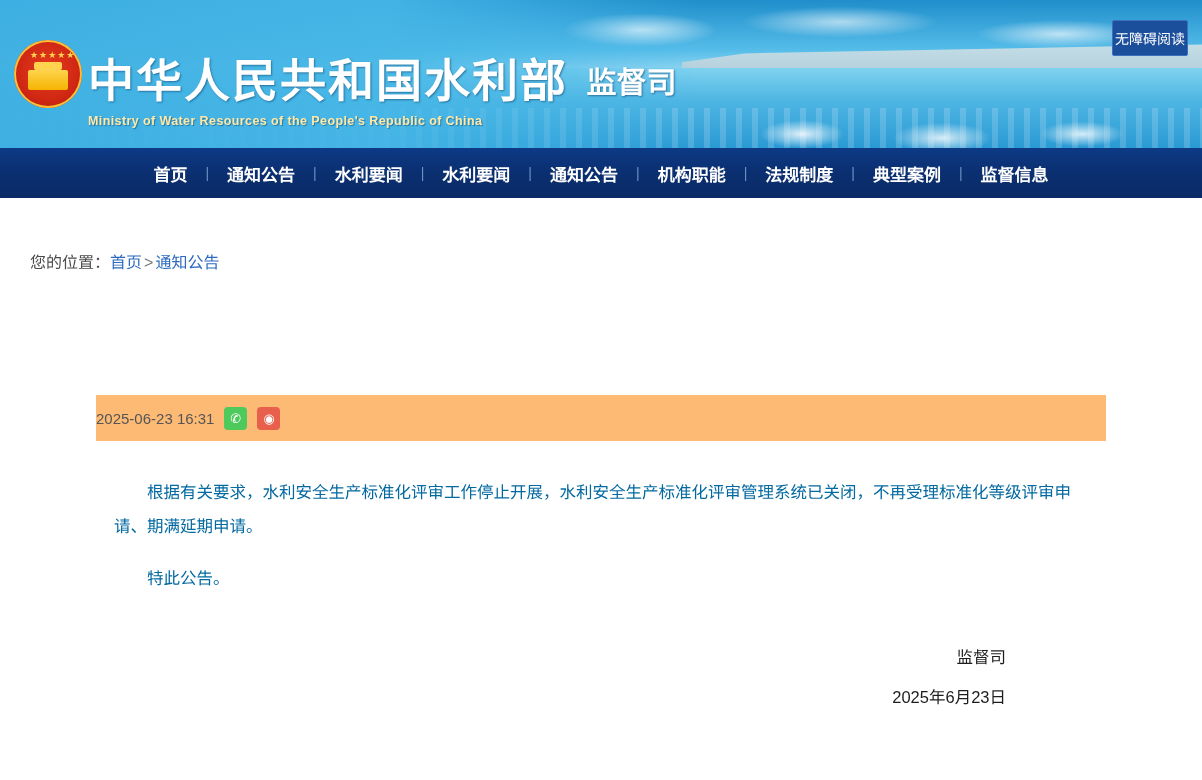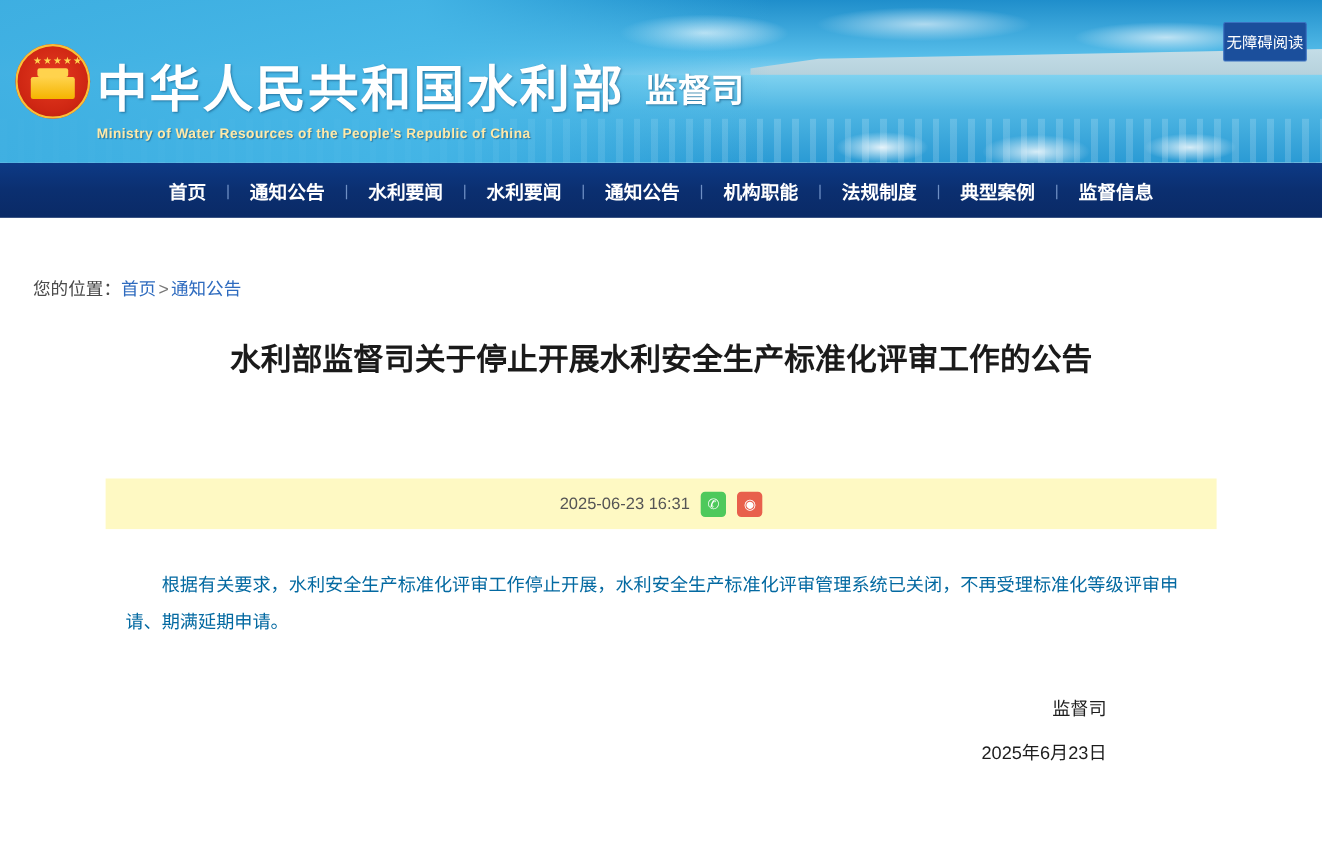--- a/index.html
+++ b/index.html
@@ -215,24 +215,23 @@
     text-align: center;
     font-size: 28px;
     line-height: 40px;
     font-weight: bold;
     color: #1a1a1a;
     font-family: "Liberation Sans", "DejaVu Sans", sans-serif;
   }
   .meta-bar {
     margin: 88px 0 0 0;
     height: 46px;
-    background: #fef9c3;
+    background: #fdba74;
     display: flex;
     align-items: center;
-    justify-content: center;
     gap: 10px;
   }
   .meta-bar .date {
     font-size: 15px;
     color: #555;
   }
   .share-icon {
     width: 23px; height: 23px;
     border-radius: 4px;
     display: inline-flex;
@@ -311,29 +310,29 @@
   <span class="nav-item">典型案例</span>
   <span class="nav-sep">|</span>
   <span class="nav-item">监督信息</span>
 </div>
 
 <div class="breadcrumb">
   <span>您的位置：</span><a>首页</a><span class="sep">&gt;</span><a>通知公告</a>
 </div>
 
 <div class="article">
-  <h1>水利部监督司关于停止开展水利安全生产标准化评审工作的公告</h1>
 
   <div class="meta-bar">
     <span class="date">2025-06-23 16:31</span>
     <span class="share-icon share-wechat">✆</span>
     <span class="share-icon share-weibo">◉</span>
   </div>
 
   <div class="body-text">
     <p>根据有关要求，水利安全生产标准化评审工作停止开展，水利安全生产标准化评审管理系统已关闭，不再受理标准化等级评审申请、期满延期申请。</p>
+    <p>特此公告。</p>
   </div>
 
   <div class="signature">
     <div>监督司</div>
     <div>2025年6月23日</div>
   </div>
 </div>
 
 </body></html>

